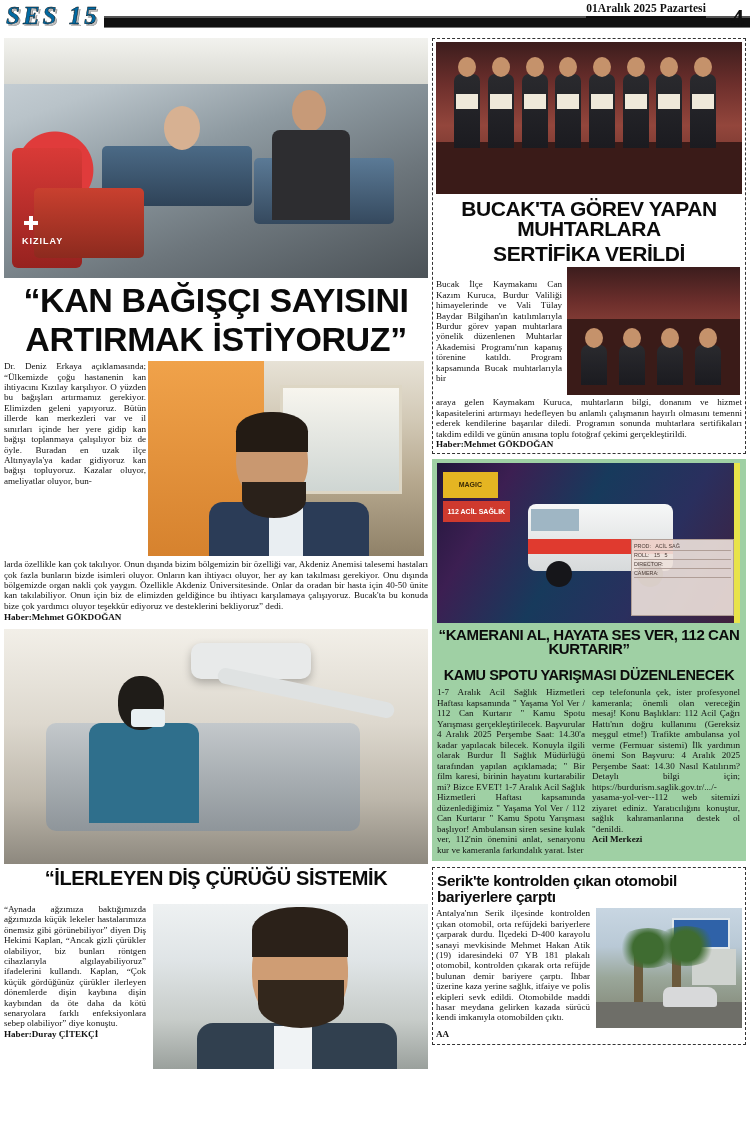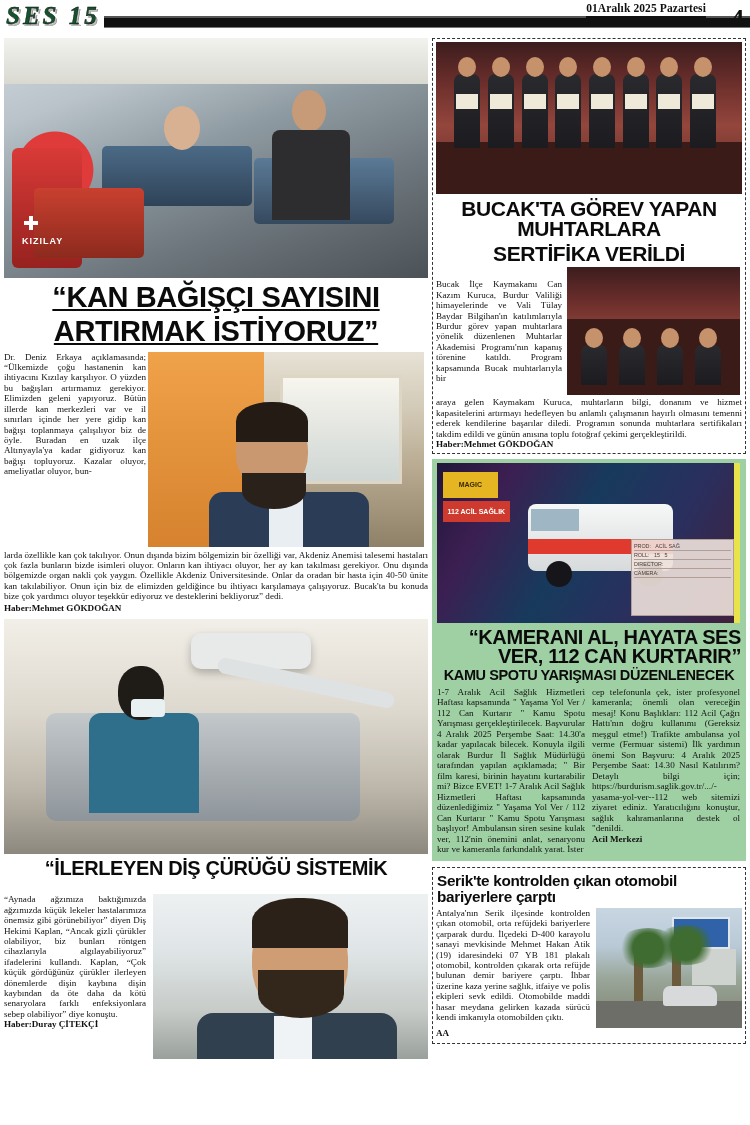--- a/index.html
+++ b/index.html
@@ -15,21 +15,21 @@
 
   
   .masthead {
     position:absolute; left:0; top:0; width:750px; height:34px;
     display:flex; align-items:flex-end;
   }
   .brand {
     font-family:"Liberation Serif", serif;
     font-weight:bold; font-style:italic;
     font-size:25px; letter-spacing:3px;
-    color:#14532d;
+    color:#0369a1;
     -webkit-text-stroke:0.4px #000;
     text-shadow:1.5px 1.5px 0 #bdbdbd, 2px 2px 0 #7a7a7a;
     padding:0 4px 4px 6px; white-space:nowrap;
   }
   .brand-rule {
     flex:1; height:12px; margin-bottom:6px;
     background:#111; border-top:2px solid #555; border-bottom:1px solid #777;
   }
   .dateblock {
     position:absolute; right:44px; top:2px;
@@ -64,21 +64,21 @@
   }
   .body-txt {
     font-family:"Liberation Serif", serif;
     font-size:9.1px; line-height:10.4px;
     text-align:justify;
     hyphens:auto;
   }
 
   
   #blood-photo { width:424px; height:240px; }
-  .hl-blood { font-size:29px; margin:6px 0 0 0; padding:0 2px;text-decoration:underline; }
+  .hl-blood { font-size:34px; margin:6px 0 0 0; padding:0 2px; }
   #blood-flow { margin-top:6px; }
   .lead-wrap { display:flex; gap:2px; }
   .lead-col { width:142px; }
   #blood-photo2 { width:276px; height:195px; }
   .full-txt { margin-top:3px; }
 
   
   #dental-photo { width:424px; height:235px; margin-top:6px; }
   .hl-dental { font-size:20px; margin:5px 0 0 0; }
   .dental-flow { display:flex; gap:7px; margin-top:16px; }
@@ -91,21 +91,21 @@
     padding:3px;
   }
   #muhtar-photo { width:306px; height:152px; }
   .hl-muhtar { font-size:21px; margin:5px 0 3px 0; }
   .muhtar-flow { display:flex; gap:5px;align-items:center; }
   .muhtar-col { width:126px; }
   #muhtar-photo2 { width:173px; height:128px; }
 
   .greenbox { background:#9fd0a4; padding:4px 5px 6px 5px; margin-top:5px; }
   #camera-photo { width:303px; height:160px; }
-  .hl-camera1 { font-size:20px; margin:5px 0 3px 0;text-align:right; }
+  .hl-camera1 { font-size:15px; margin:5px 0 13px 0; }
   .hl-camera2 { font-size:14.5px; margin:1px 0 4px 0; }
   .camera-cols { display:flex; gap:7px; }
   .camera-col { width:148px; }
   .camera-col .body-txt { font-size:9.1px; line-height:10.5px; }
 
   .serik { margin-top:6px; }
   .hl-serik {
     font-family:"Liberation Sans", sans-serif;
     font-weight:bold; font-size:15.3px;
     text-align:left; color:#0b0b0b; letter-spacing:-0.3px;

